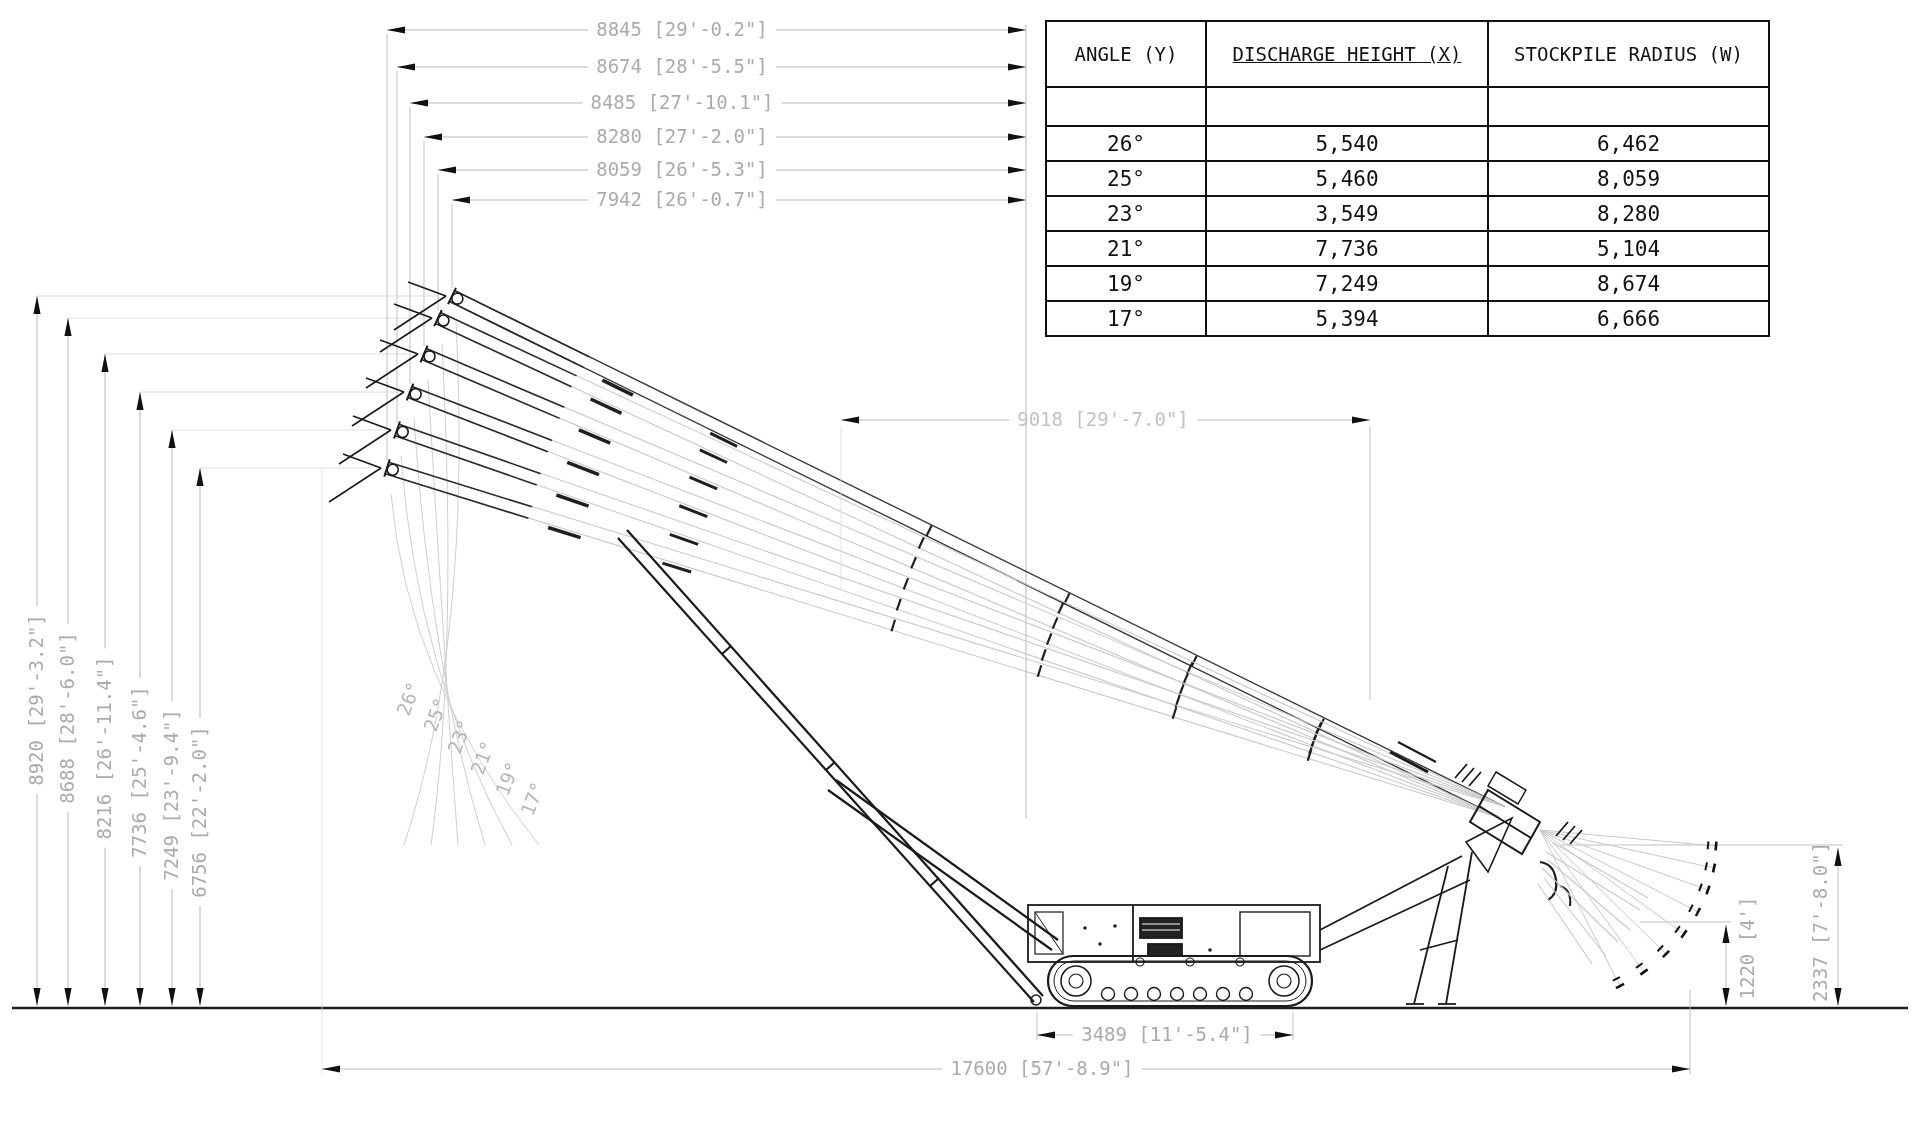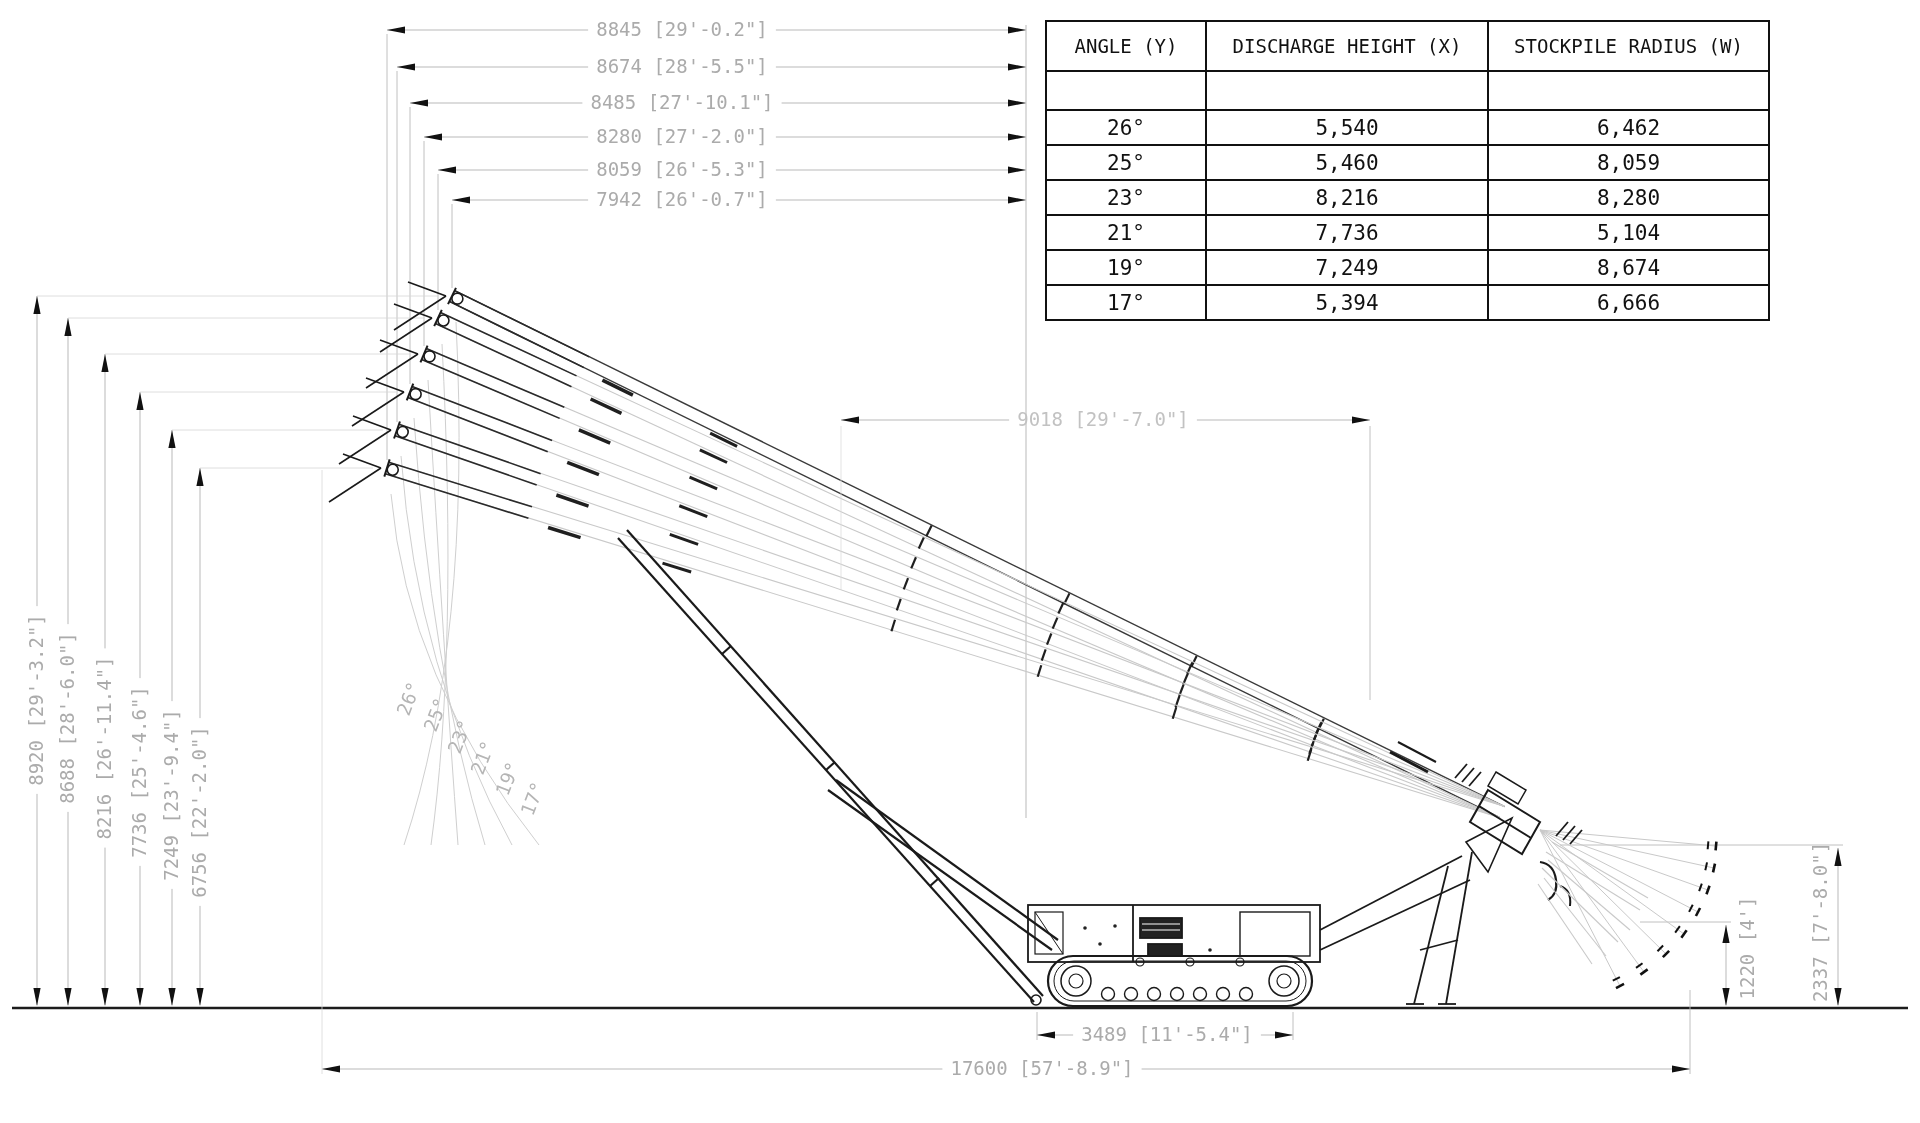--- a/index.html
+++ b/index.html
@@ -4,24 +4,24 @@
 <style>
   html,body{margin:0;padding:0;background:#ffffff;width:1920px;height:1123px;overflow:hidden;}
   body{font-family:"DejaVu Sans Mono","Liberation Mono",monospace;}
   #stage{position:relative;width:1920px;height:1123px;background:#fff;}
   #drawing{position:absolute;left:0;top:0;}
   
   #spec-table{position:absolute;left:1045px;top:20px;border-collapse:collapse;background:#fff;
               border:2.5px solid #111;}
   #spec-table td,#spec-table th{border:2px solid #111;text-align:center;vertical-align:middle;
               color:#111;font-weight:normal;white-space:nowrap;}
-  #spec-table th{font-size:19px;height:40px;padding:4px 14px;}
+  #spec-table th{font-size:19px;height:40px;padding:12px 14px;}
   #spec-table td{font-size:21px;height:31px;}
   #spec-table tr.spacer td{height:35px;}
-  .col-angle{width:130px;} .col-height{width:252px;} .col-radius{width:251px;border-radius:11px;}
+  .col-angle{width:130px;} .col-height{width:252px;text-decoration:underline;} .col-radius{width:251px;border-radius:11px;}
   svg text{font-family:"DejaVu Sans Mono","Liberation Mono",monospace;}
 </style>
 </head>
 <body>
 
 <div id="stage">
 
   <svg id="drawing" width="1920" height="1123" viewBox="0 0 1920 1123">
 
     <line x1="12" y1="1008" x2="1908" y2="1008" stroke="#1c1c1c" stroke-width="2.5"></line>
@@ -354,21 +354,21 @@
       <td>5,540</td>
       <td>6,462</td>
     </tr>
     <tr>
       <td>25°</td>
       <td>5,460</td>
       <td>8,059</td>
     </tr>
     <tr>
       <td>23°</td>
-      <td>8,216</td>
+      <td>3,549</td>
       <td>8,280</td>
     </tr>
     <tr>
       <td>21°</td>
       <td>7,736</td>
       <td>5,104</td>
     </tr>
     <tr>
       <td>19°</td>
       <td>7,249</td>

